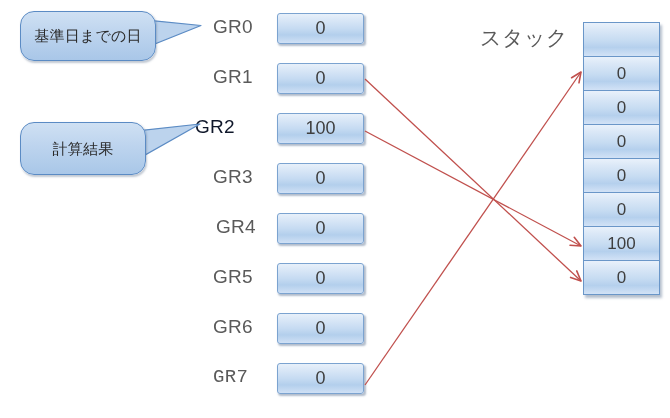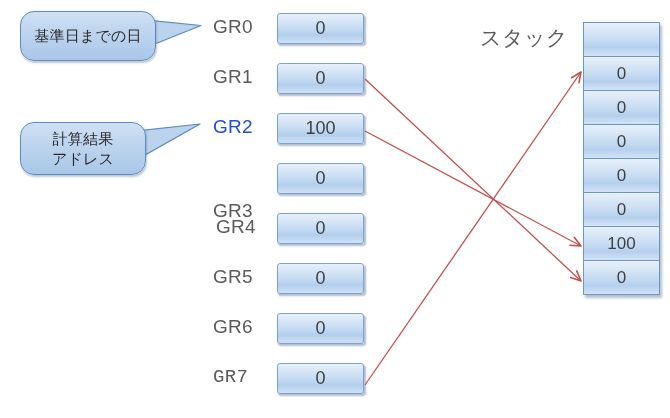--- a/index.html
+++ b/index.html
@@ -150,37 +150,36 @@
       </svg></div>
   <div class="callout" id="callout-0" style="left: 20px; top: 11px; width: 136px; height: 50px; font-size: 15px; border-color: rgb(91, 139, 196);">
     <span class="ln">基準日までの日</span>
   </div>
 
   <div class="callout-tail" id="tail-1" style="left: 142px; top: 120px; width: 62px; height: 44.16px;"><svg width="62" height="44.16" viewBox="0 0 62 44.16">
         <polygon points="-6,11.009999999999991 58,4 -6,40.16" fill="#bcd3ed" stroke="#5b8bc4" stroke-width="1.2" stroke-linejoin="round"></polygon>
       </svg></div>
   <div class="callout" id="callout-1" style="left: 20px; top: 122px; width: 126px; height: 53px; font-size: 15px; border-color: rgb(91, 139, 196);">
     <span class="ln">計算結果</span>
-    <span class="ln">アドレス</span>
   </div>
 
   <div id="register-group">
       <div class="gr-label" style="left: 213px; top: 16px; color: rgb(90, 90, 90);">GR0</div>
       <div class="reg-box" style="left: 277px; top: 13px; width: 87px; height: 31px;">
         <span style="color: rgb(63, 63, 63);">0</span>
       </div>
       <div class="gr-label" style="left: 213px; top: 66px; color: rgb(90, 90, 90);">GR1</div>
       <div class="reg-box" style="left: 277px; top: 63px; width: 87px; height: 31px;">
         <span style="color: rgb(63, 63, 63);">0</span>
       </div>
-      <div class="gr-label" style="left: 213px; top: 116px; color: #1d4ed8;">GR2</div>
+      <div class="gr-label" style="left: 195px; top: 116px; color: #0f172a;">GR2</div>
       <div class="reg-box" style="left: 277px; top: 113px; width: 87px; height: 31px;">
         <span style="color: rgb(63, 63, 63);">100</span>
       </div>
-      <div class="gr-label" style="left: 213px; top: 166px; color: rgb(90, 90, 90); margin-top: 34px;">GR3</div>
+      <div class="gr-label" style="left: 213px; top: 166px; color: rgb(90, 90, 90);">GR3</div>
       <div class="reg-box" style="left: 277px; top: 163px; width: 87px; height: 31px;">
         <span style="color: rgb(63, 63, 63);">0</span>
       </div>
       <div class="gr-label" style="left: 216px; top: 216px; color: rgb(90, 90, 90);">GR4</div>
       <div class="reg-box" style="left: 277px; top: 213px; width: 87px; height: 31px;">
         <span style="color: rgb(63, 63, 63);">0</span>
       </div>
       <div class="gr-label" style="left: 213px; top: 266px; color: rgb(90, 90, 90);">GR5</div>
       <div class="reg-box" style="left: 277px; top: 263px; width: 87px; height: 31px;">
         <span style="color: rgb(63, 63, 63);">0</span>

